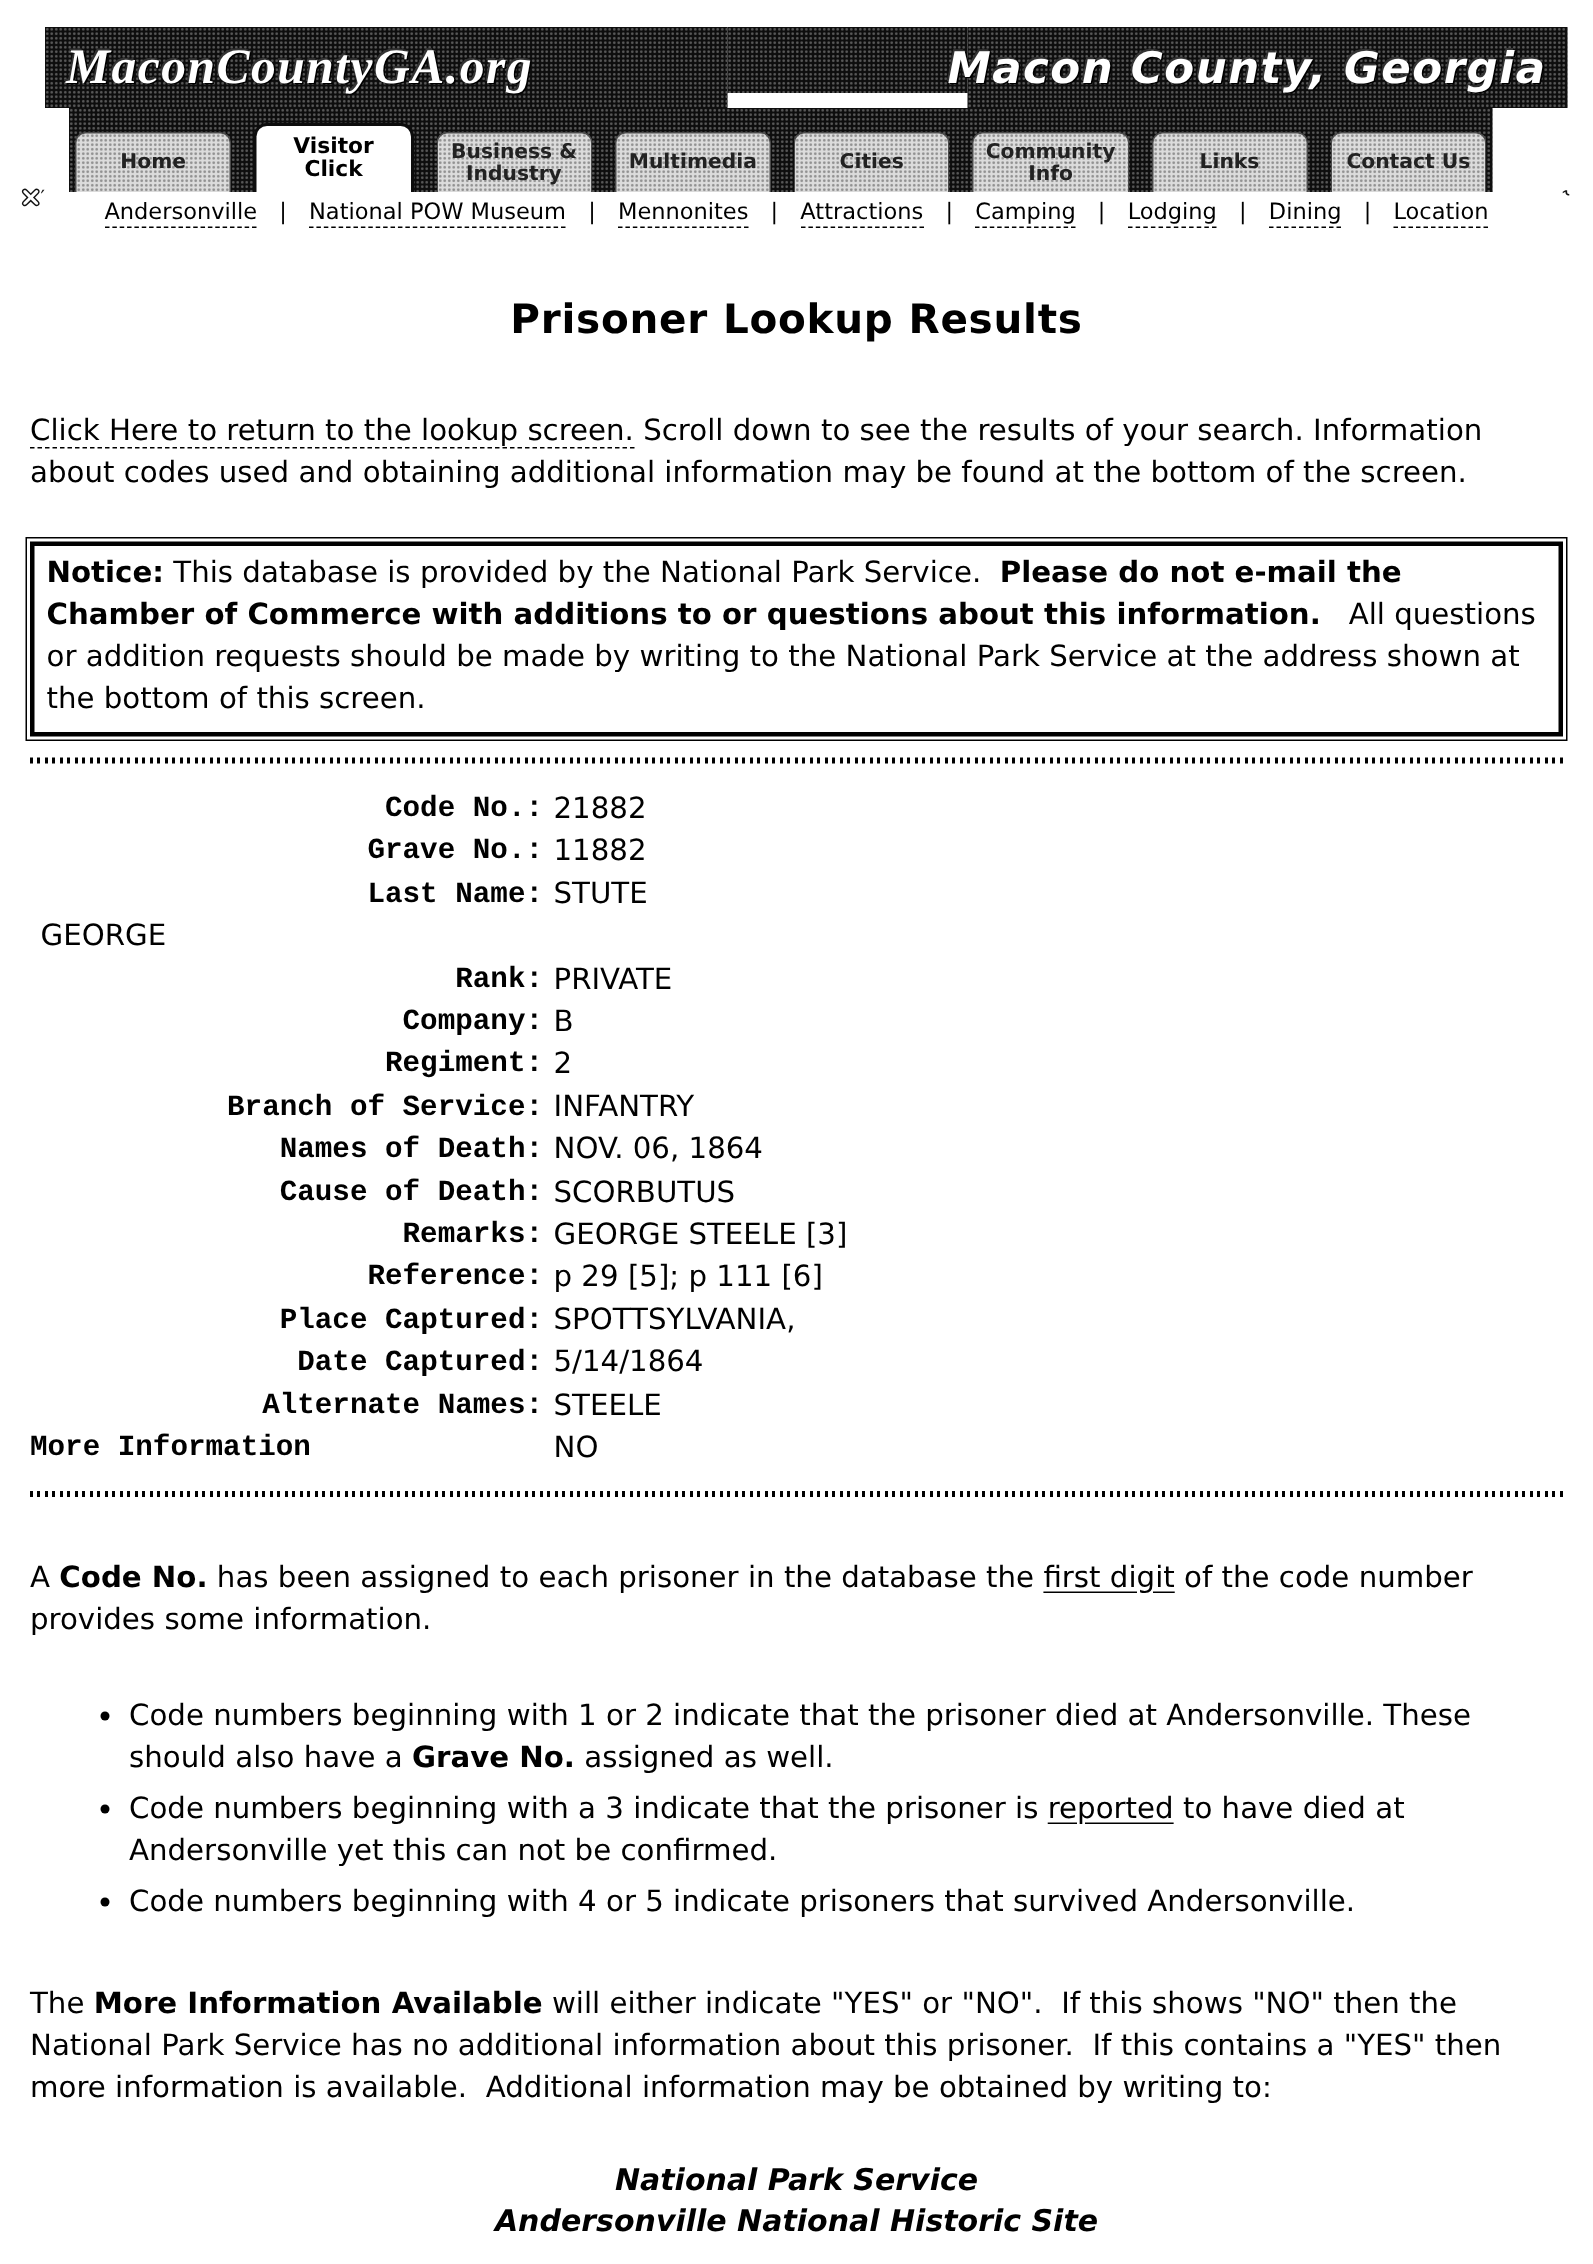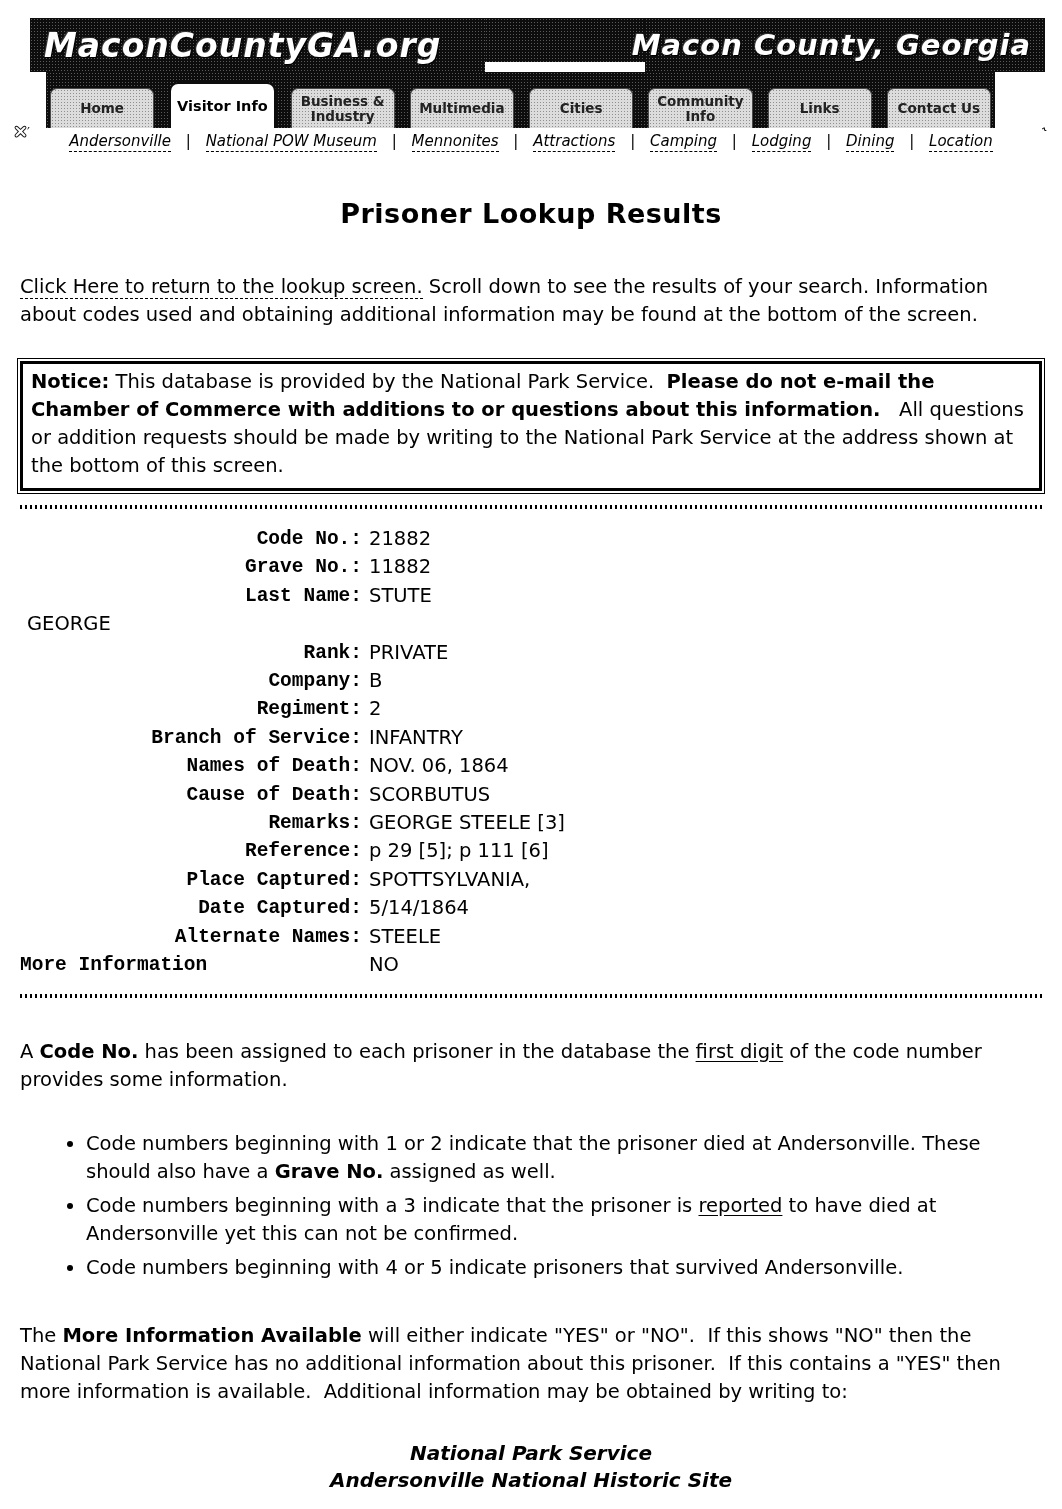--- a/index.html
+++ b/index.html
@@ -16,21 +16,21 @@
   
   .banner {
     display: flex; align-items: flex-start;
     margin: 0 17px 0 30px; height: 54px;
   }
   .dither-dark {
     background-color: #0d0d0d;
     background-image: radial-gradient(#5a5a5a 0.8px, transparent 0.9px);
     background-size: 3px 3px;
   }
-  .banner-left  { width: 455px; height: 54px; display:flex; align-items:center; padding-left: 14px; }
+  .banner-left  { width: 455px; height: 54px; display:flex; align-items:center; padding-left: 14px; font-family: Liberation Serif, serif; }
   .banner-mid   { flex: 1; height: 44px; }
   .banner-right { width: 400px; height: 54px; display:flex; align-items:center; justify-content:flex-end; padding-right: 14px; }
   .banner-text {
     color: #ffffff; font-weight: bold; font-style: italic;
     text-shadow: 1px 1px 0 #000, -1px -1px 0 #333;
     white-space: nowrap;
   }
   .logo-text  { font-size: 33px; letter-spacing: 1px; }
   .site-text  { font-size: 29px; letter-spacing: 1px; }
 
@@ -66,21 +66,20 @@
     font-size: 15px;
     position: relative;
     padding: 2px 0 6px 0;
     white-space: nowrap;
   }
   .subnav a {
     color: #000; text-decoration: none;
     border-bottom: 1px dashed #000;
     padding-bottom: 1px;
     cursor: pointer;
-    font-style: italic;
   }
   .subnav .sep { margin: 0 10px; }
   .snwrap:last-child .sep { display: none; }
   .artifact { position: absolute; top: -8px; font-size: 13px; color: #111; }
   .artifact-left  { left: -6px; }
   .artifact-right { right: -4px; }
 
   
   .content { padding: 0 20px; }
   h1.title {
@@ -151,21 +150,21 @@
         <span class="banner-text site-text">Macon County, Georgia</span>
       </div>
     </div>
 
     <nav class="tabband dither-dark">
 
     <div class="tab">
           <span>Home</span>
         </div>
         <div class="tab active">
-          <span>Visitor Info</span>
+          <span>Visitor Click</span>
         </div>
         <div class="tab">
           <span>Business &amp; Industry</span>
         </div>
         <div class="tab">
           <span>Multimedia</span>
         </div>
         <div class="tab">
           <span>Cities</span>
         </div>

